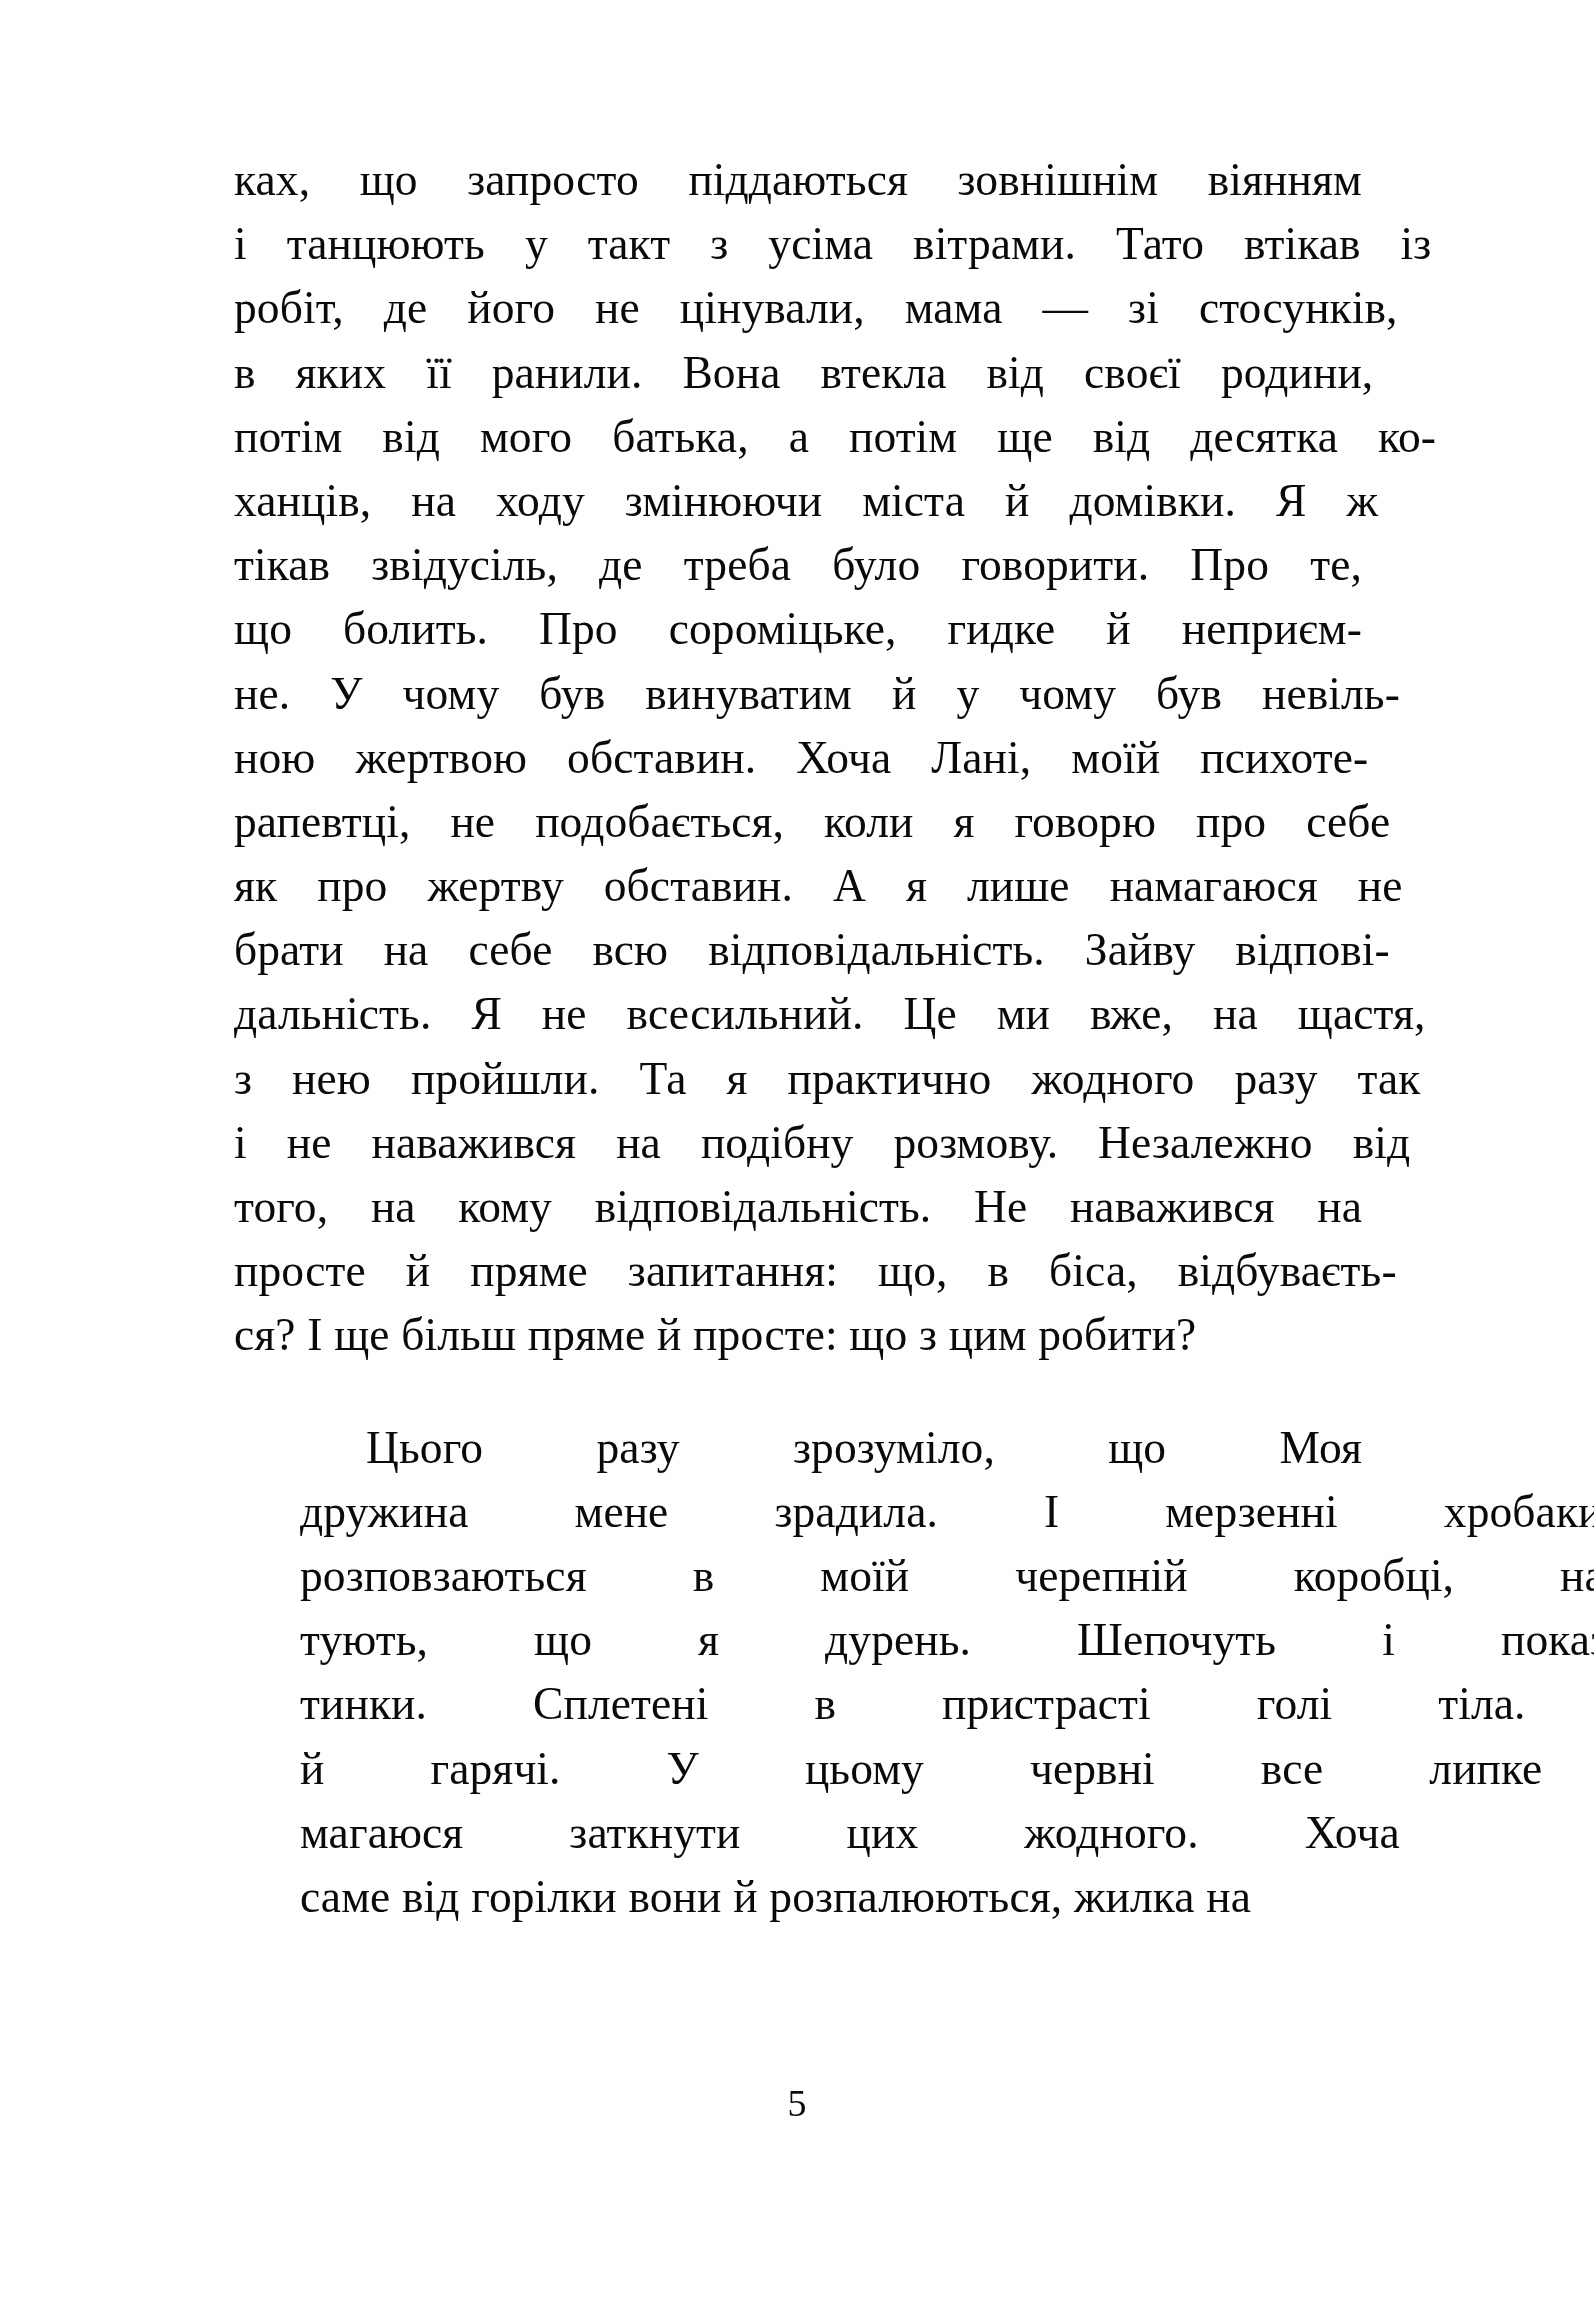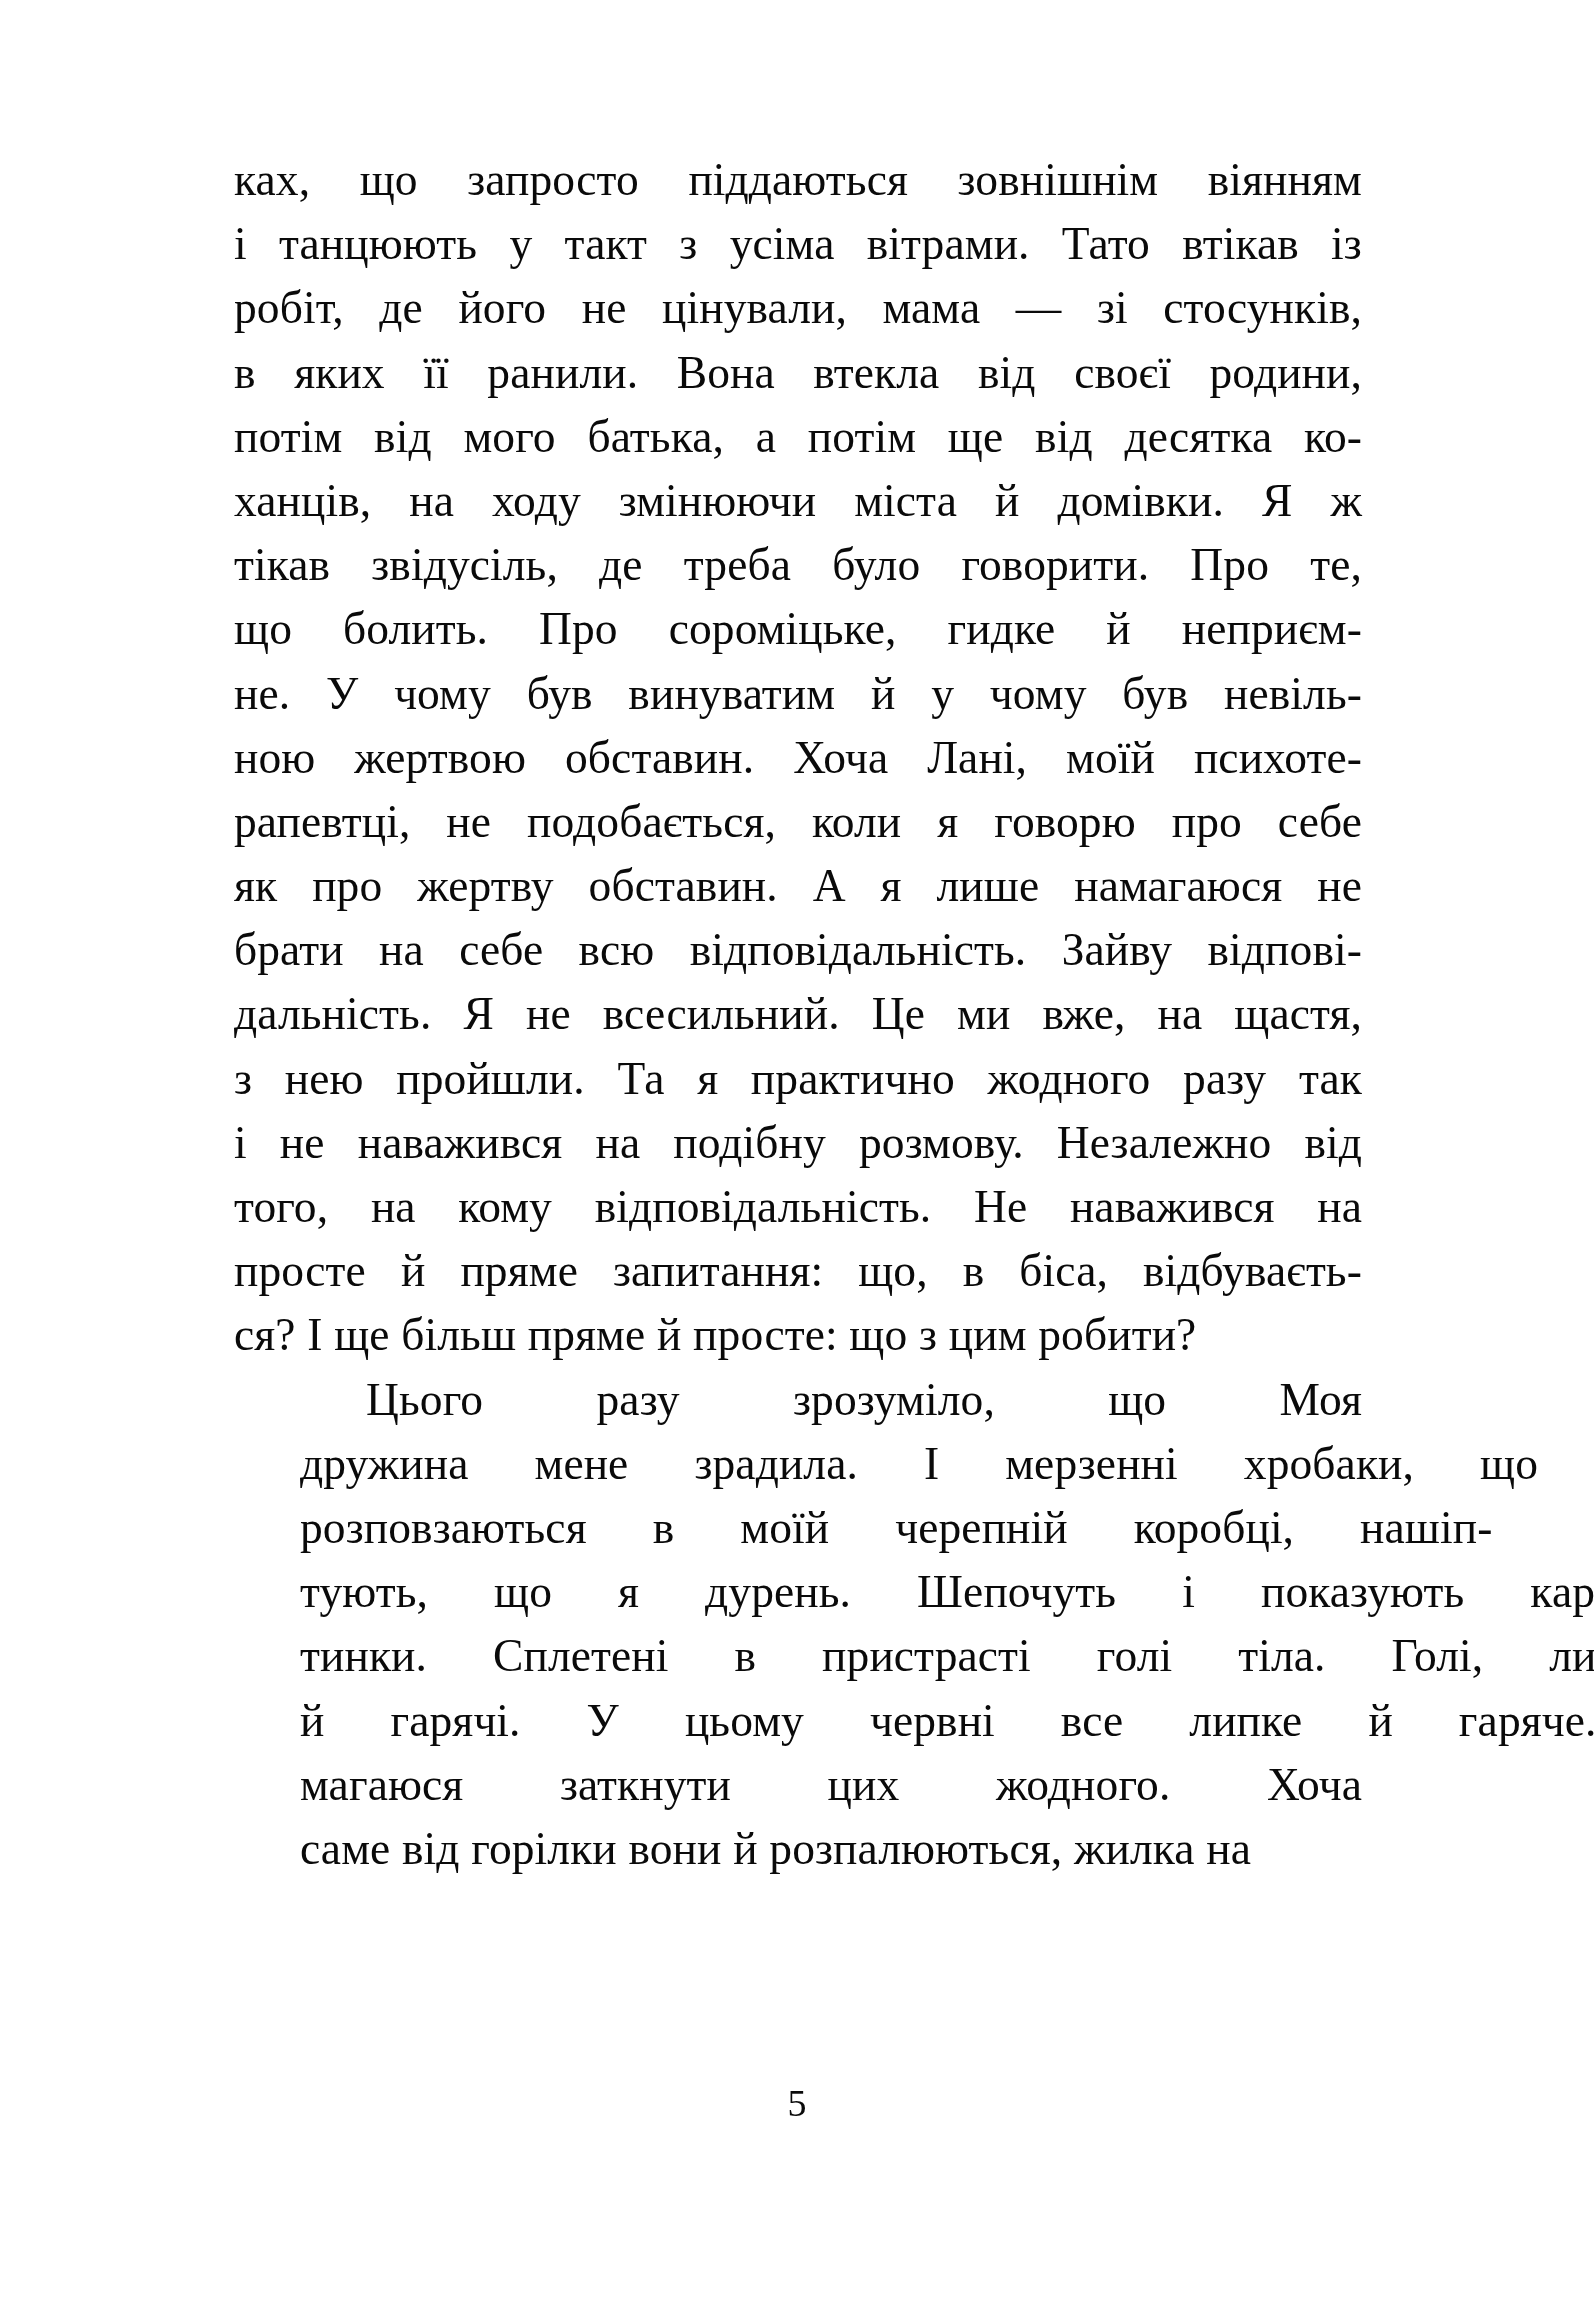--- a/index.html
+++ b/index.html
@@ -33,28 +33,30 @@
     line-height: 64.2px;
     text-align: justify;
     text-justify: inter-word;
     letter-spacing: 0.1px;
     word-spacing: 0.2px;
     color: #0a0a0a;
     -webkit-font-smoothing: antialiased;
   }
   .para.indent {
     text-indent: 66px;
+    margin-top: 48px;
   }
   
   .line {
     display: block;
     height: 64.2px;
     line-height: 64.2px;
     white-space: pre;
     overflow: visible;
+    gap: 40px;
   }
   .line.just {
     display: flex;
     justify-content: space-between;
     white-space: normal;
   }
   .line.just > span {
     display: inline-block;
     white-space: pre;
   }

